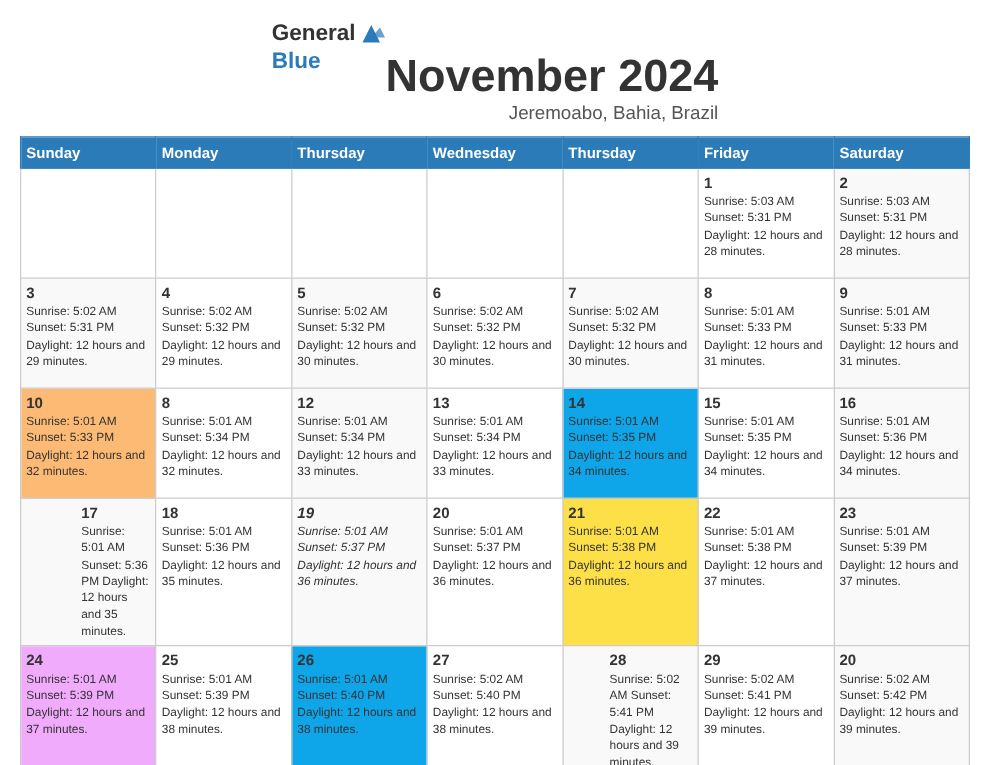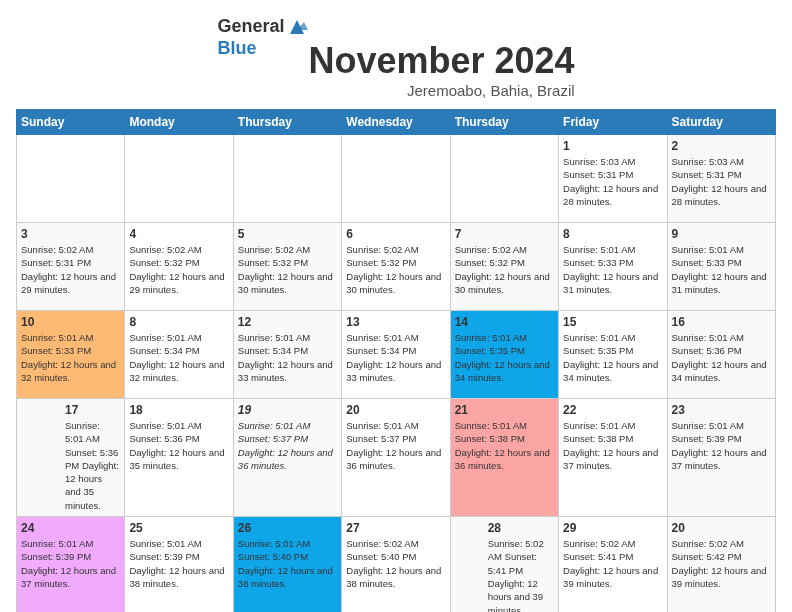--- a/index.html
+++ b/index.html
@@ -278,21 +278,21 @@
 Daylight: 12 hours
 and 36 minutes.</div>
           </td>
           <td>
             <div class="cell-day">20</div>
             <div class="cell-info">Sunrise: 5:01 AM
 Sunset: 5:37 PM
 Daylight: 12 hours
 and 36 minutes.</div>
           </td>
-          <td style="background: #fca5a5;">
+          <td style="background: #fde047;">
             <div class="cell-day">21</div>
             <div class="cell-info">Sunrise: 5:01 AM
 Sunset: 5:38 PM
 Daylight: 12 hours
 and 36 minutes.</div>
           </td>
           <td>
             <div class="cell-day">22</div>
             <div class="cell-info">Sunrise: 5:01 AM
 Sunset: 5:38 PM

